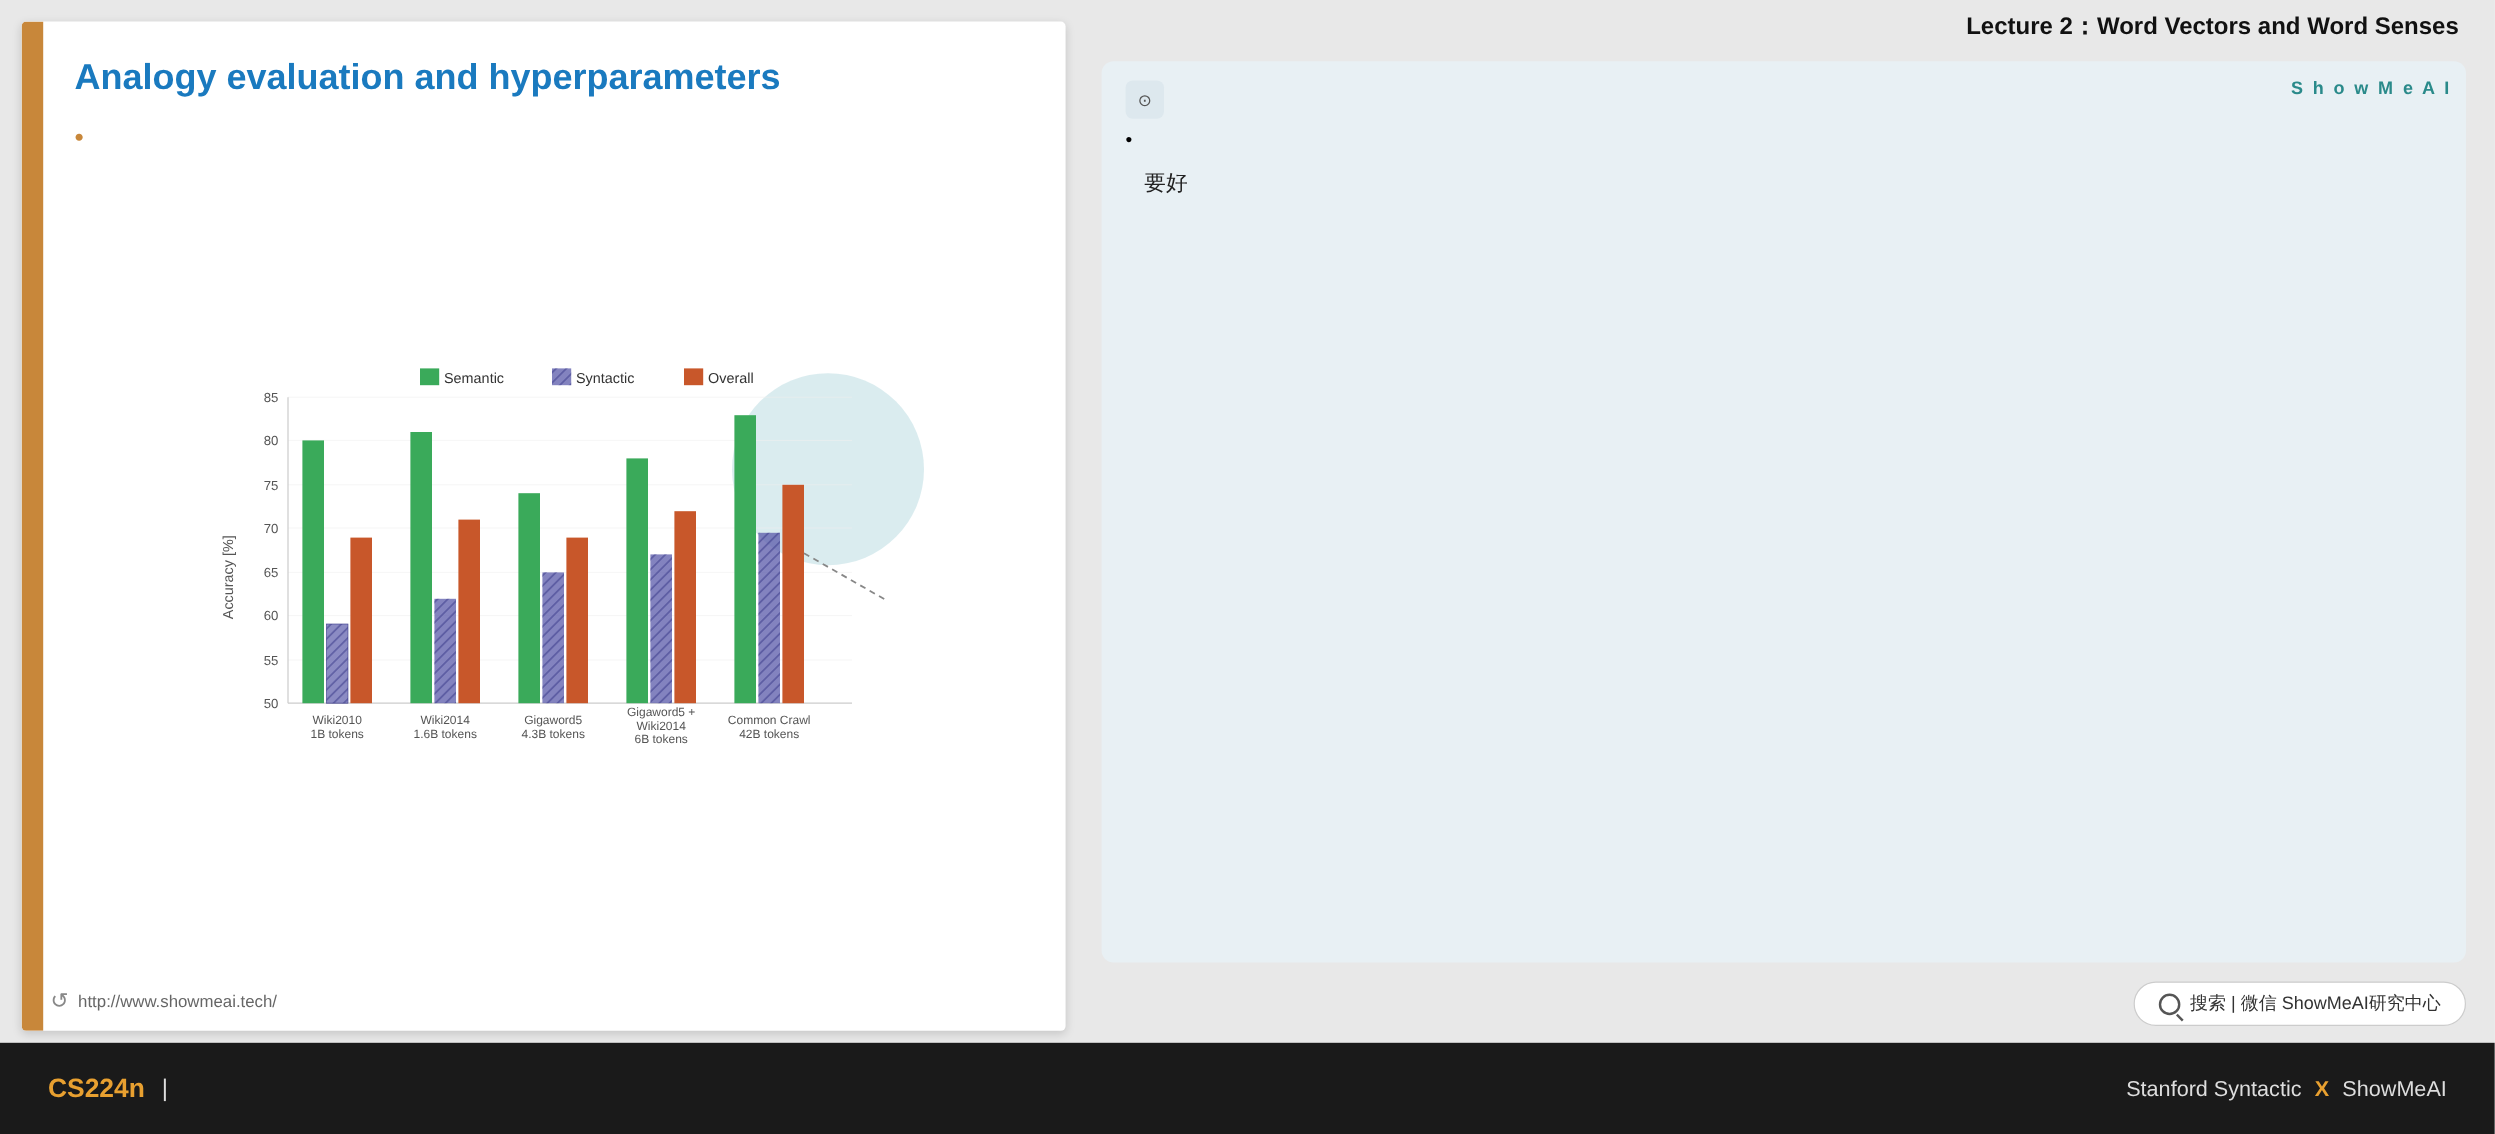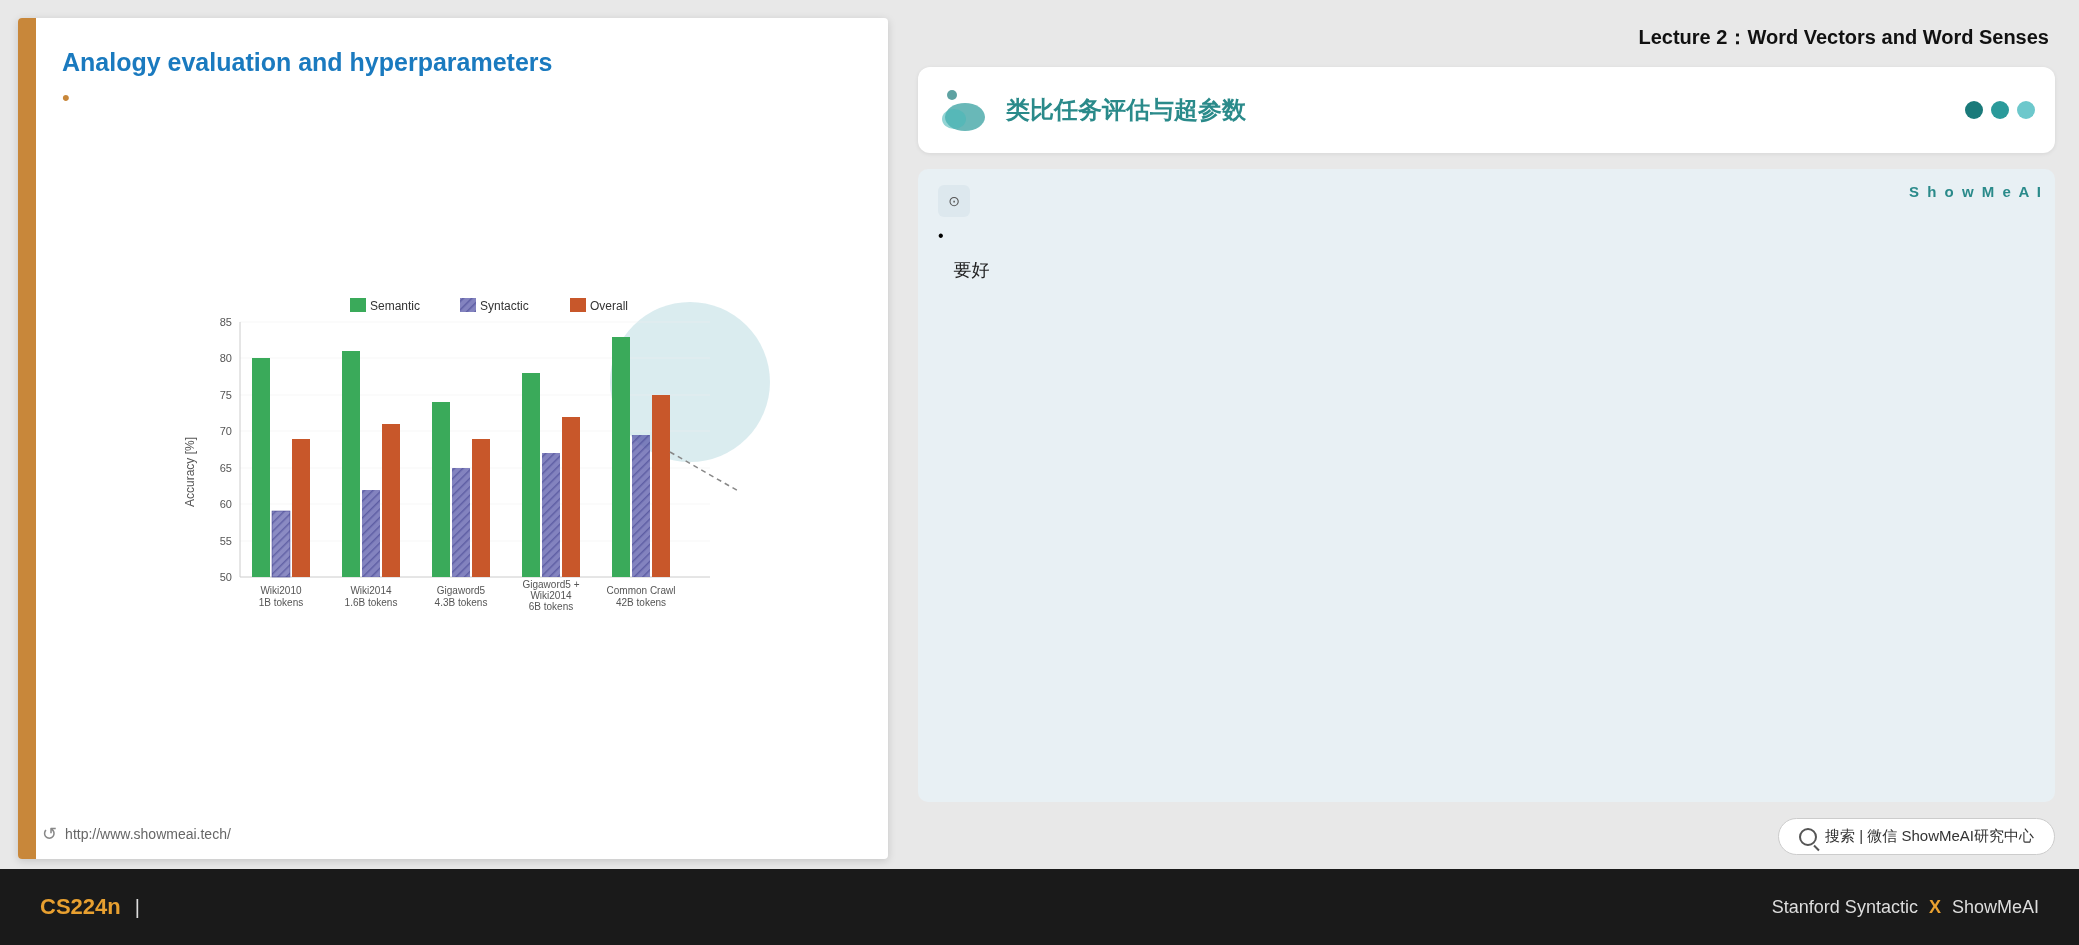--- a/index.html
+++ b/index.html
@@ -44,23 +44,23 @@
     .slide-content {
       margin-left: 24px;
       padding: 30px 30px 20px 20px;
       flex: 1;
       display: flex;
       flex-direction: column;
     }
 
     .slide-title {
       color: #1a7abf;
-      font-size: 25px;
-      font-weight: bold;
-      margin-bottom: 8px;
+      font-size: 30px;
+      font-weight: bold;
+      margin-bottom: 20px;
     }
 
     .bullet-point {
       font-size: 18px;
       color: #222;
       margin-bottom: 20px;
       display: flex;
       align-items: flex-start;
     }
 
@@ -116,21 +116,21 @@
     .footer-icon {
       font-size: 18px;
       color: #888;
     }
 
     
     .right-panel {
       flex: 1;
       display: flex;
       flex-direction: column;
-      padding: 24px 24px 10px 10px;
+      padding: 8px 24px 10px 10px;
       gap: 16px;
     }
 
     .lecture-title {
       text-align: right;
       font-size: 20px;
       font-weight: bold;
       color: #111;
       padding-right: 6px;
     }
@@ -435,34 +435,20 @@
     <div class="slide-footer">
       <span class="footer-icon">↺</span>
       <span>http://www.showmeai.tech/</span>
     </div>
   </div>
 
   <div class="right-panel">
 
     <div class="lecture-title">Lecture 2：Word Vectors and Word Senses</div>
 
-    <div class="topic-card">
-
-      <svg class="topic-icon" viewBox="0 0 54 54">
-        <circle cx="14" cy="12" r="5" fill="#1a7a7a" opacity="0.7"></circle>
-        <ellipse cx="27" cy="34" rx="20" ry="14" fill="#2a9a9a" opacity="0.7"></ellipse>
-        <ellipse cx="16" cy="36" rx="12" ry="10" fill="#4ab8b8" opacity="0.6"></ellipse>
-      </svg>
-      <span class="topic-title-cn">类比任务评估与超参数</span>
-      <div class="dots-row">
-        <div class="dot" style="background:#1a7a7a"></div>
-        <div class="dot" style="background:#2a9a9a"></div>
-        <div class="dot" style="background:#6dc8cc"></div>
-      </div>
-    </div>
 
     <div class="translation-card">
       <div class="showmeai-badge">S h o w M e A I</div>
       <div class="ai-icon">⊙</div>
       <div class="translation-bullet">
         <span>•</span>
         <div class="translation-text">
           <br>
           <span>要好</span>
         </div>

